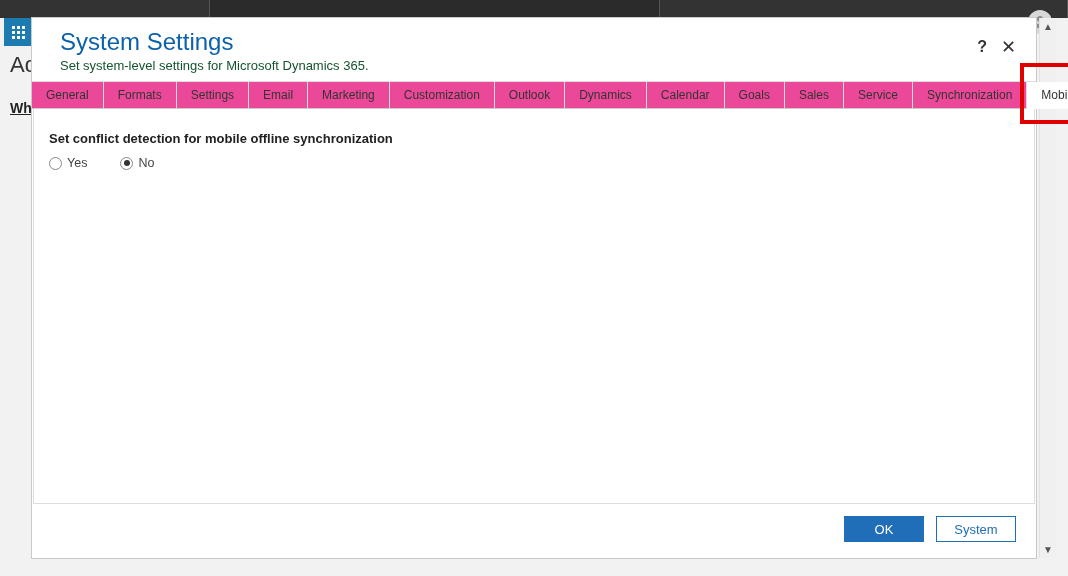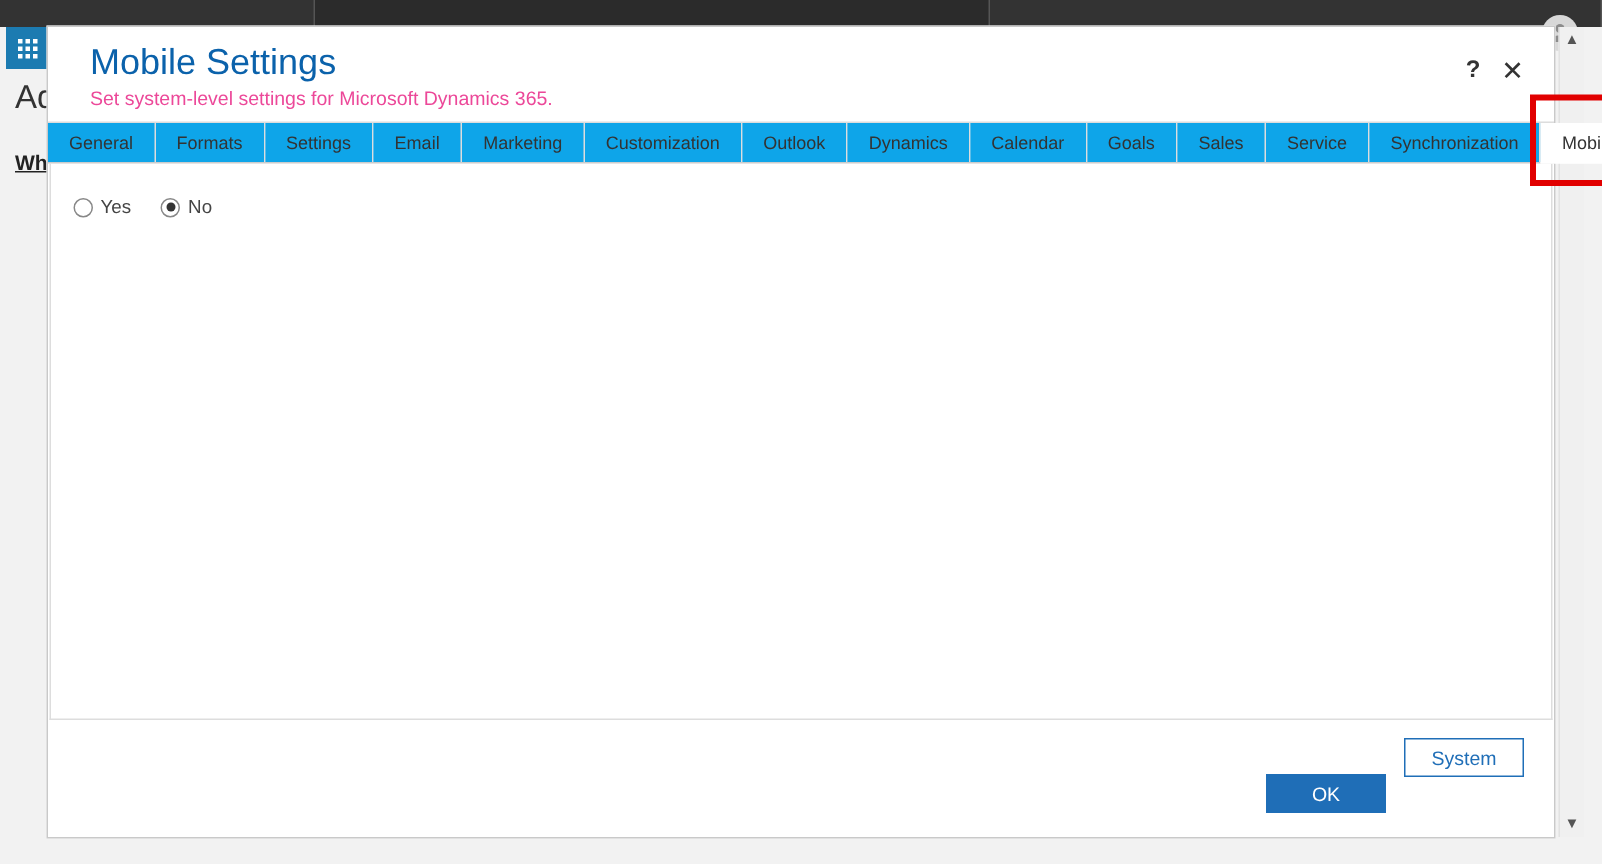--- a/index.html
+++ b/index.html
@@ -97,21 +97,21 @@
       padding: 10px 28px 8px 28px;
       position: relative;
     }
     .dialog-title {
       color: #0b62ab;
       font-size: 24px;
       font-weight: 300;
       margin-bottom: 2px;
     }
     .dialog-subtitle {
-      color: #ec4899;
+      color: #14532d;
       font-size: 13px;
     }
     .dialog-header-buttons {
       position: absolute;
       right: 20px;
       top: 20px;
       display: flex;
       align-items: center;
       gap: 14px;
     }
@@ -140,21 +140,21 @@
       background: #fafafa;
       font-size: 12px;
       color: #333;
     }
     .tab {
       padding: 6px 14px;
       border-right: 1px solid #ddd;
       cursor: pointer;
       white-space: nowrap;
       position: relative;
-      background: #0ea5e9;
+      background: #ec4899;
     }
     .tab.active {
       background: #fff;
       border-bottom: 1px solid #fff;
       margin-bottom: -1px;
     }
     .tab-highlight {
       position: absolute;
       border: 4px solid #e10000;
       pointer-events: none;
@@ -180,21 +180,21 @@
       align-items: center;
       font-size: 12.5px;
       color: #444;
     }
     .setting-label {
       width: 470px;
     }
     .radio-group {
       display: flex;
       align-items: flex-end;
-      gap: 20px;
+      gap: 33px;
     }
     .radio-option {
       display: flex;
       align-items: center;
       gap: 5px;
       cursor: pointer;
     }
     .radio-circle {
       width: 13px;
       height: 13px;
@@ -224,21 +224,20 @@
       font-size: 13px;
       border: 1px solid #1f6eb7;
       cursor: pointer;
       background: #fff;
       color: #1f6eb7;
       font-family: inherit;
     }
     .btn.primary {
       background: #1f6eb7;
       color: #fff;
-      margin-top: 24px;
     }
     .scrollbar-strip {
       position: absolute;
       right: 12px;
       top: 18px;
       bottom: 18px;
       width: 17px;
       background: #f0f0f0;
       z-index: 3;
       border-left: 1px solid #e2e2e2;
@@ -289,21 +288,21 @@
 <div class="bg-wk">Wh</div>
 
 <div class="scrollbar-strip">
   <div class="scroll-arrow top">▲</div>
   <div class="scroll-arrow bottom">▼</div>
 </div>
 
 <div class="dialog">
 
   <div class="dialog-header">
-    <div class="dialog-title">Mobile Settings</div>
+    <div class="dialog-title">System Settings</div>
     <div class="dialog-subtitle">Set system-level settings for Microsoft Dynamics 365.</div>
     <div class="dialog-header-buttons">
       <button class="help-btn">?</button>
       <button class="close-btn">✕</button>
     </div>
   </div>
 
   <div class="tabs-row" id="tabs-row">
       <div class="tab">General</div>
       <div class="tab">Formats</div>
@@ -315,20 +314,21 @@
       <div class="tab">Dynamics</div>
       <div class="tab">Calendar</div>
       <div class="tab">Goals</div>
       <div class="tab">Sales</div>
       <div class="tab">Service</div>
       <div class="tab">Synchronization</div>
       <div class="tab active">Mobile Client</div>
     </div>
 
   <div class="content-area">
+    <div class="section-title">Set conflict detection for mobile offline synchronization</div>
     <div class="setting-row">
       <div class="radio-group">
         <div class="radio-option">
           <div class="radio-circle" id="radio-yes"></div>
           <span>Yes</span>
         </div>
         <div class="radio-option">
           <div class="radio-circle selected" id="radio-no"></div>
           <span>No</span>
         </div>

